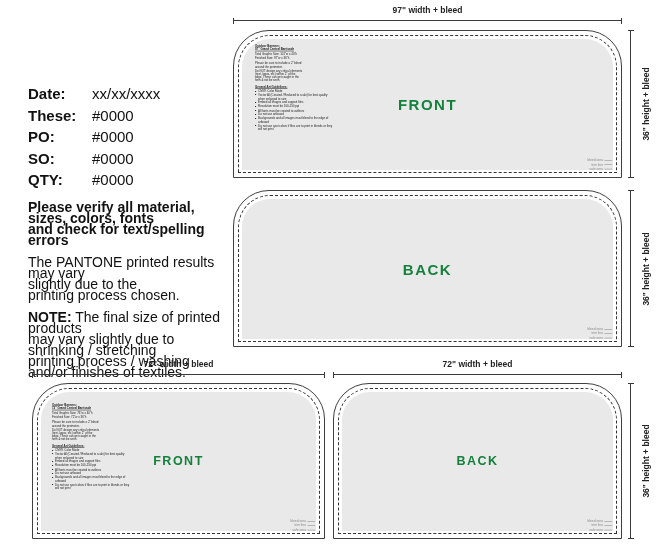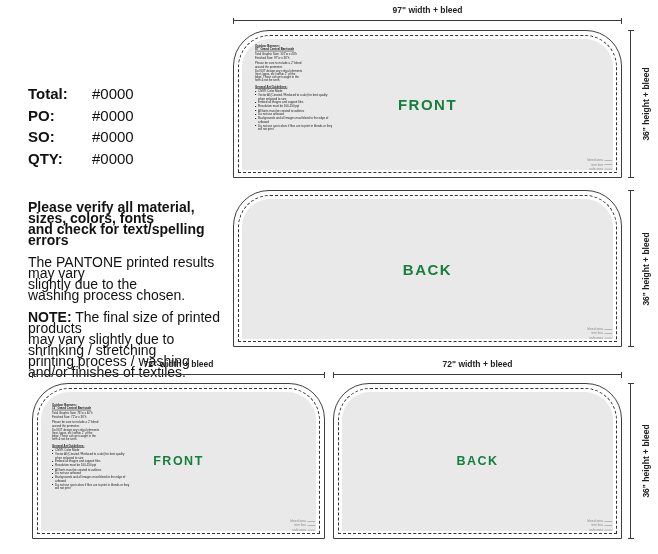--- a/index.html
+++ b/index.html
@@ -60,21 +60,25 @@
   .guide li::before{content:"\25A0";position:absolute;left:0;top:0;font-size:4px;}
 </style>
 </head>
 <body>
 
 <div class="page">
 
 
   <div class="meta">
     <div class="meta-row">
-      <span class="meta-label">Total:</span>
+      <span class="meta-label">Date:</span>
+      <span class="meta-value">xx/xx/xxxx</span>
+    </div>
+    <div class="meta-row">
+      <span class="meta-label">These:</span>
       <span class="meta-value">#0000</span>
     </div>
     <div class="meta-row">
       <span class="meta-label">PO:</span>
       <span class="meta-value">#0000</span>
     </div>
     <div class="meta-row">
       <span class="meta-label">SO:</span>
       <span class="meta-value">#0000</span>
     </div>
@@ -82,21 +86,21 @@
       <span class="meta-label">QTY:</span>
       <span class="meta-value">#0000</span>
     </div>
   </div>
 
   <div class="notice">
     <div class="bold">Please verify all material, sizes, colors, fonts
 and check for text/spelling errors</div>
     <div>The PANTONE printed results may vary
 slightly due to the
-washing process chosen.</div>
+printing process chosen.</div>
     <div><span class="bold">NOTE:</span><span> The final size of printed products
 may vary slightly due to shrinking / stretching
 printing process / washing
 and/or finishes of textiles.</span></div>
   </div>
 
   <div class="dim-label-h" style="left:233px;top:5px;width:389px">97" width + bleed</div>
   <div class="hdim" style="left:233px;top:20px;width:389px"></div>
 
   <div class="panel" style="left:233px;top:30px;width:389px;height:148px">

